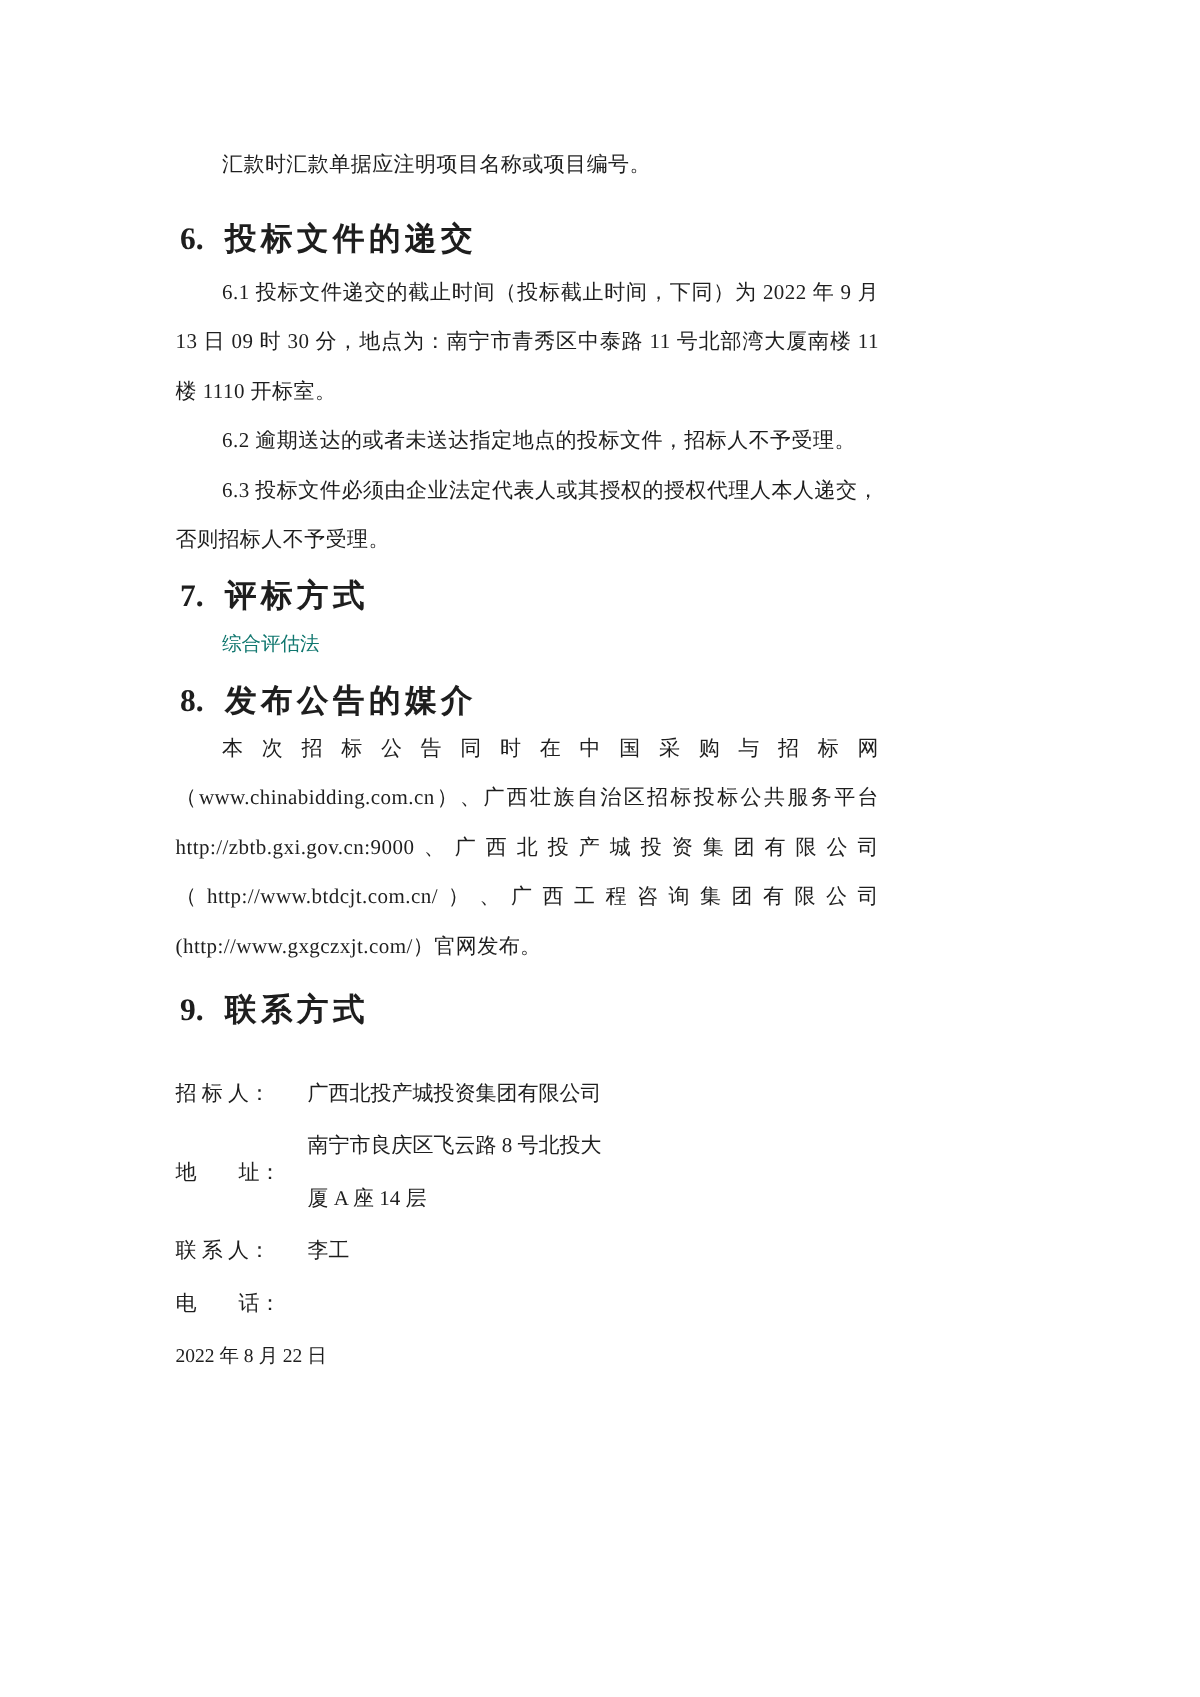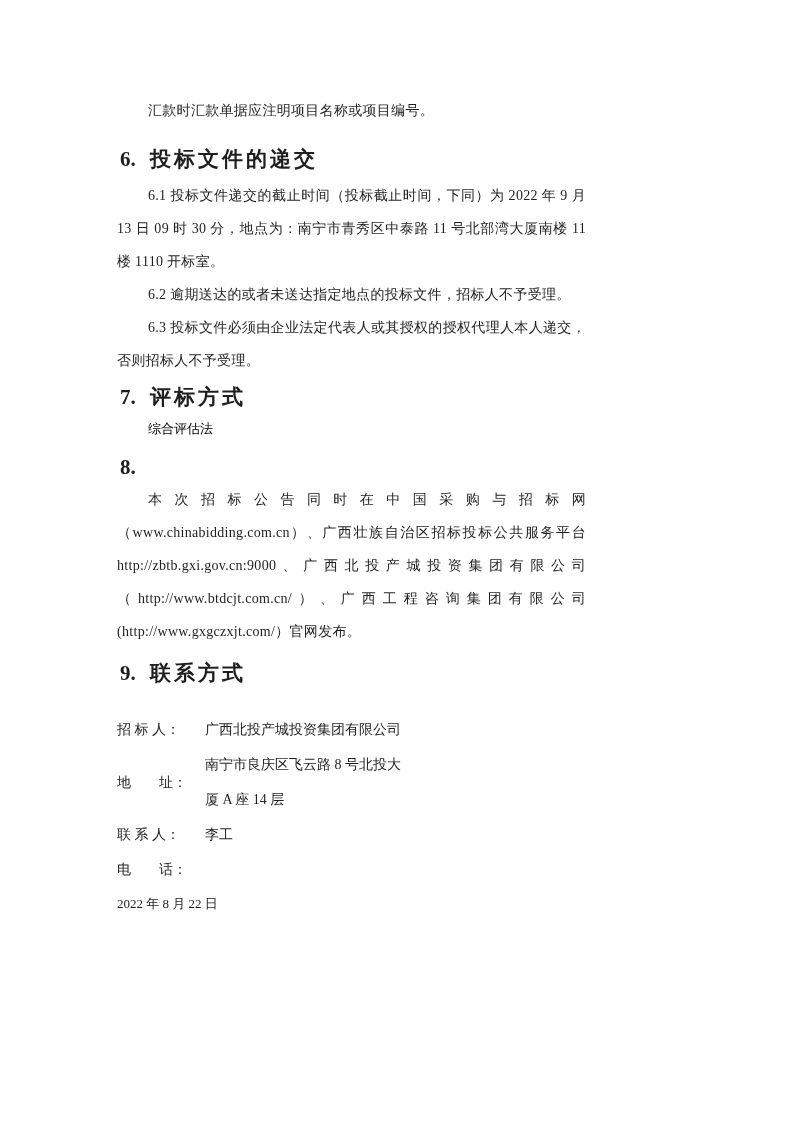--- a/index.html
+++ b/index.html
@@ -34,21 +34,21 @@
   .h-num { flex: none; width: 30px; letter-spacing: 0; }
   .h-title { letter-spacing: 3px; }
   .heading-6 { margin-top: 19px; margin-bottom: 7px; }
   .heading-7 { margin-top: 7px; margin-bottom: 2px; }
   .heading-8 { margin-top: 9px; margin-bottom: 3px; }
   .heading-9 { margin-top: 12px; margin-bottom: 0; }
   .p-eval {
     font-size: 13px;
     line-height: 33px;
     text-indent: 31px;
-    color: #000000;
+    color: #0f766e;
   }
   .contact {
     margin-top: 26px;
     display: flex;
     gap: 18px;
     font-size: 14px;
     align-items: center;
   }
   .contact-col { line-height: 35px; }
   .col-left { width: 290px; flex: none; }
@@ -82,20 +82,21 @@
   <p class="body-text">6.3 投标文件必须由企业法定代表人或其授权的授权代理人本人递交，否则招标人不予受理。</p>
 
   <div class="heading heading-7">
     <span class="h-num">7.</span>
     <span class="h-title">评标方式</span>
   </div>
   <p class="p-eval">综合评估法</p>
 
   <div class="heading heading-8">
     <span class="h-num">8.</span>
+    <span class="h-title">发布公告的媒介</span>
   </div>
   <p class="body-text">本次招标公告同时在中国采购与招标网（www.chinabidding.com.cn）、广西壮族自治区招标投标公共服务平台 http://zbtb.gxi.gov.cn:9000、广西北投产城投资集团有限公司（http://www.btdcjt.com.cn/）、广西工程咨询集团有限公司(http://www.gxgczxjt.com/）官网发布。</p>
 
   <div class="heading heading-9">
     <span class="h-num">9.</span>
     <span class="h-title">联系方式</span>
   </div>
 
   <div class="contact">
 

